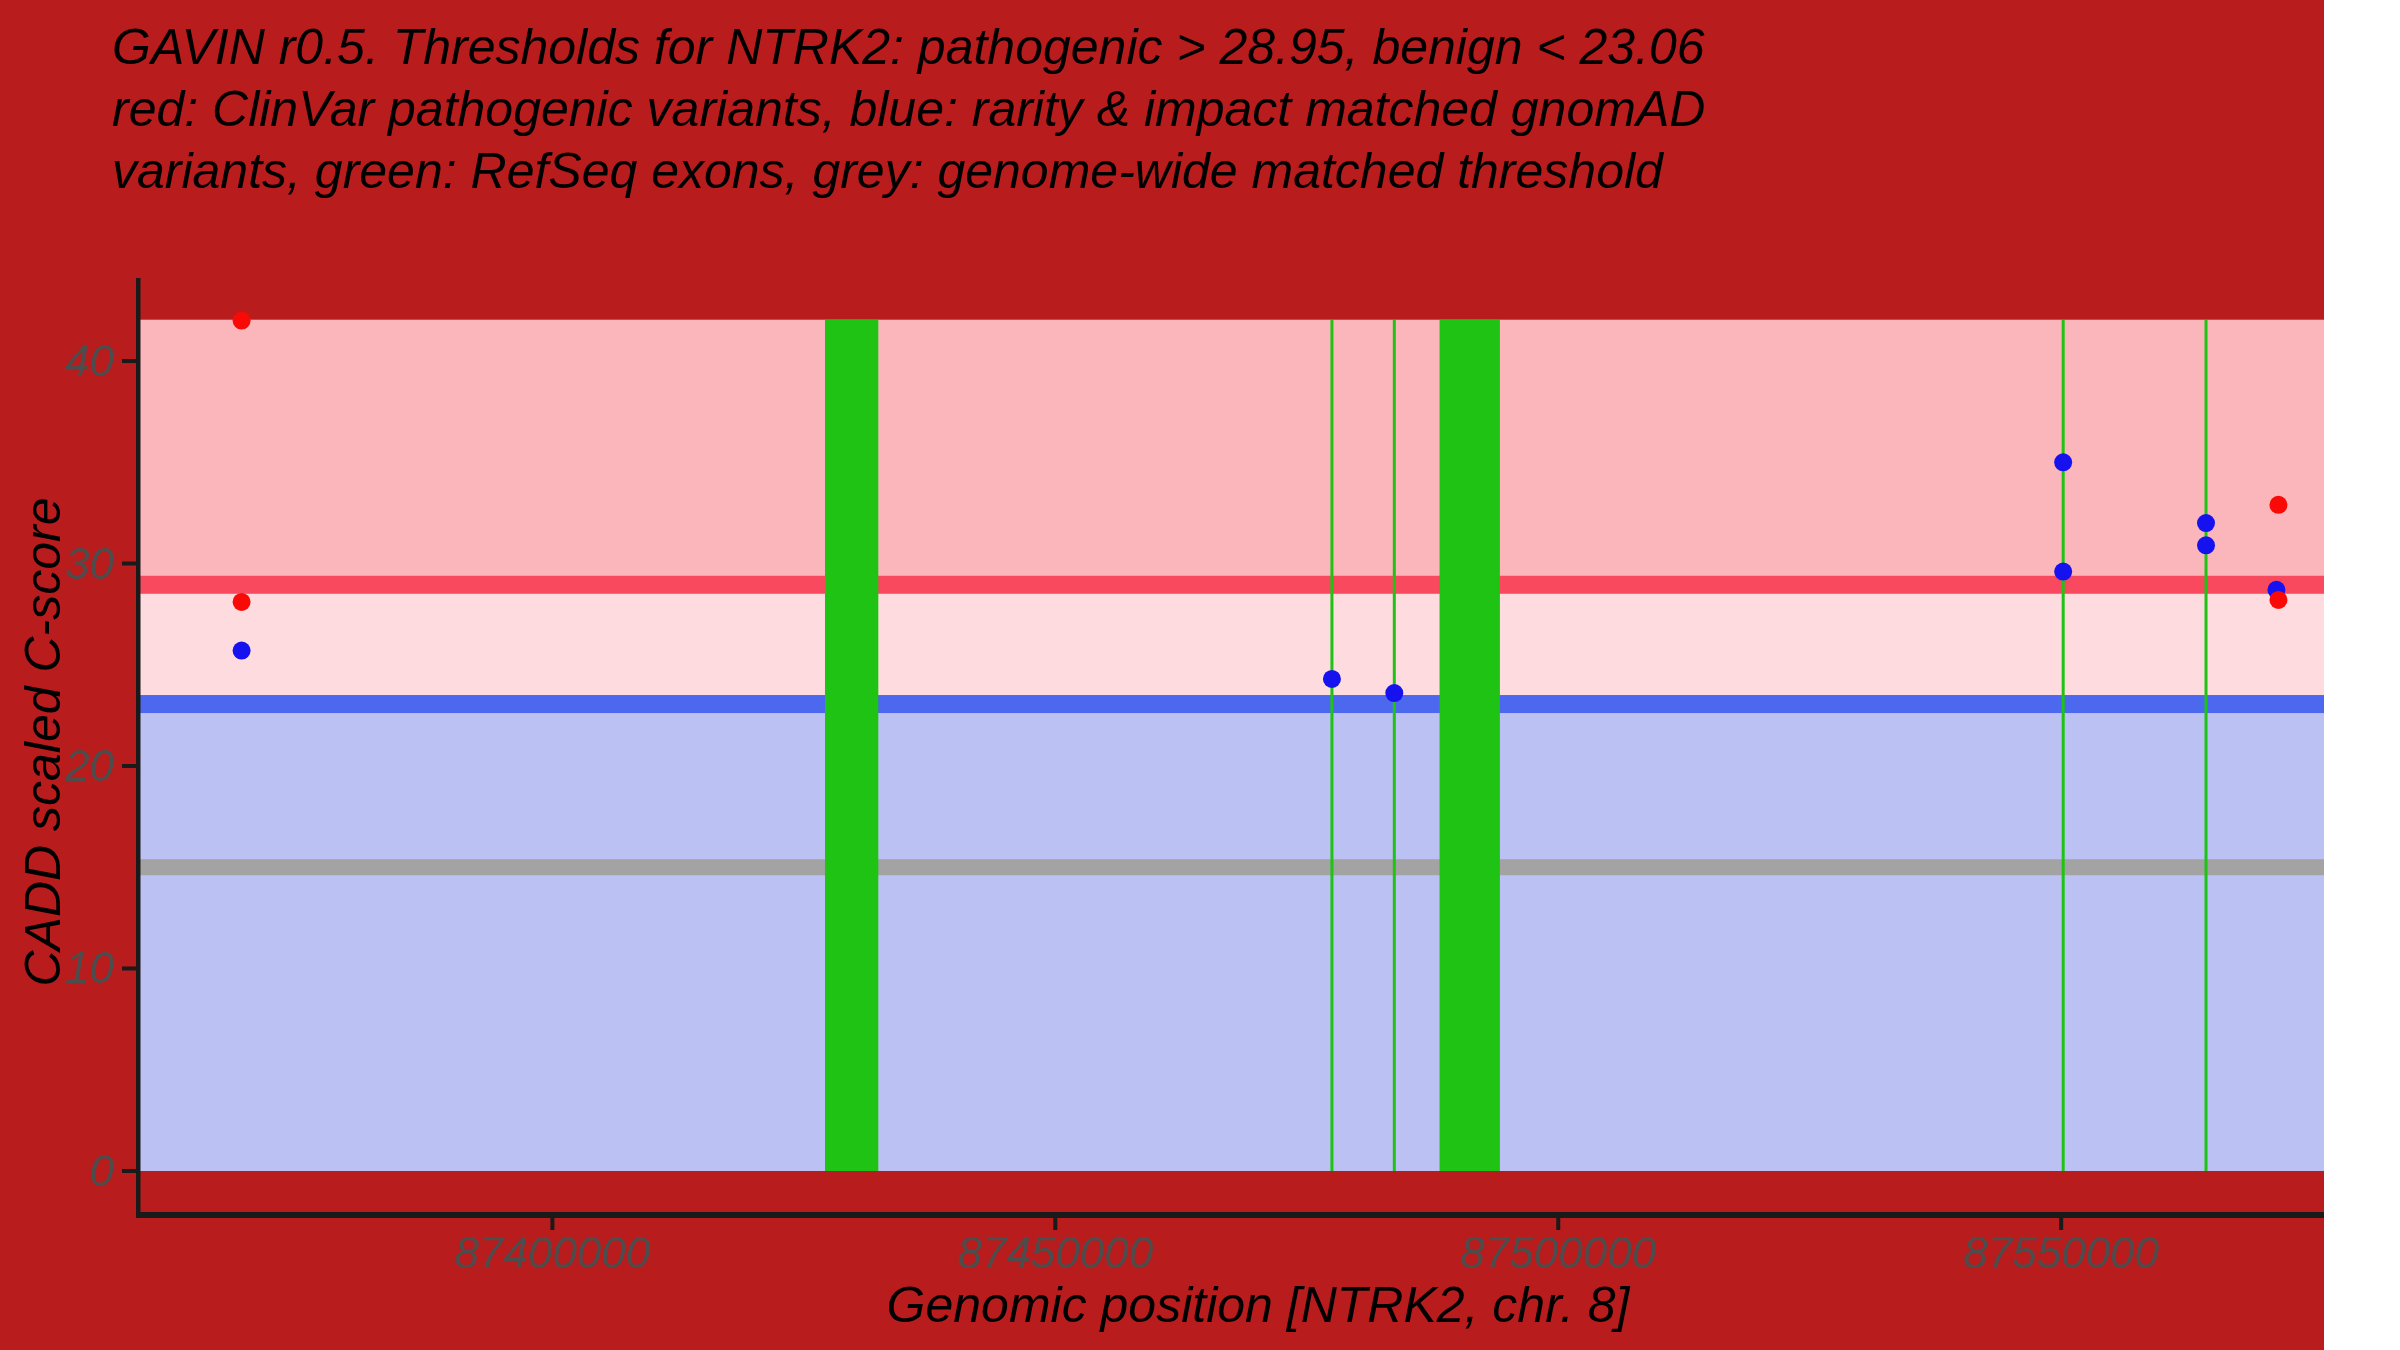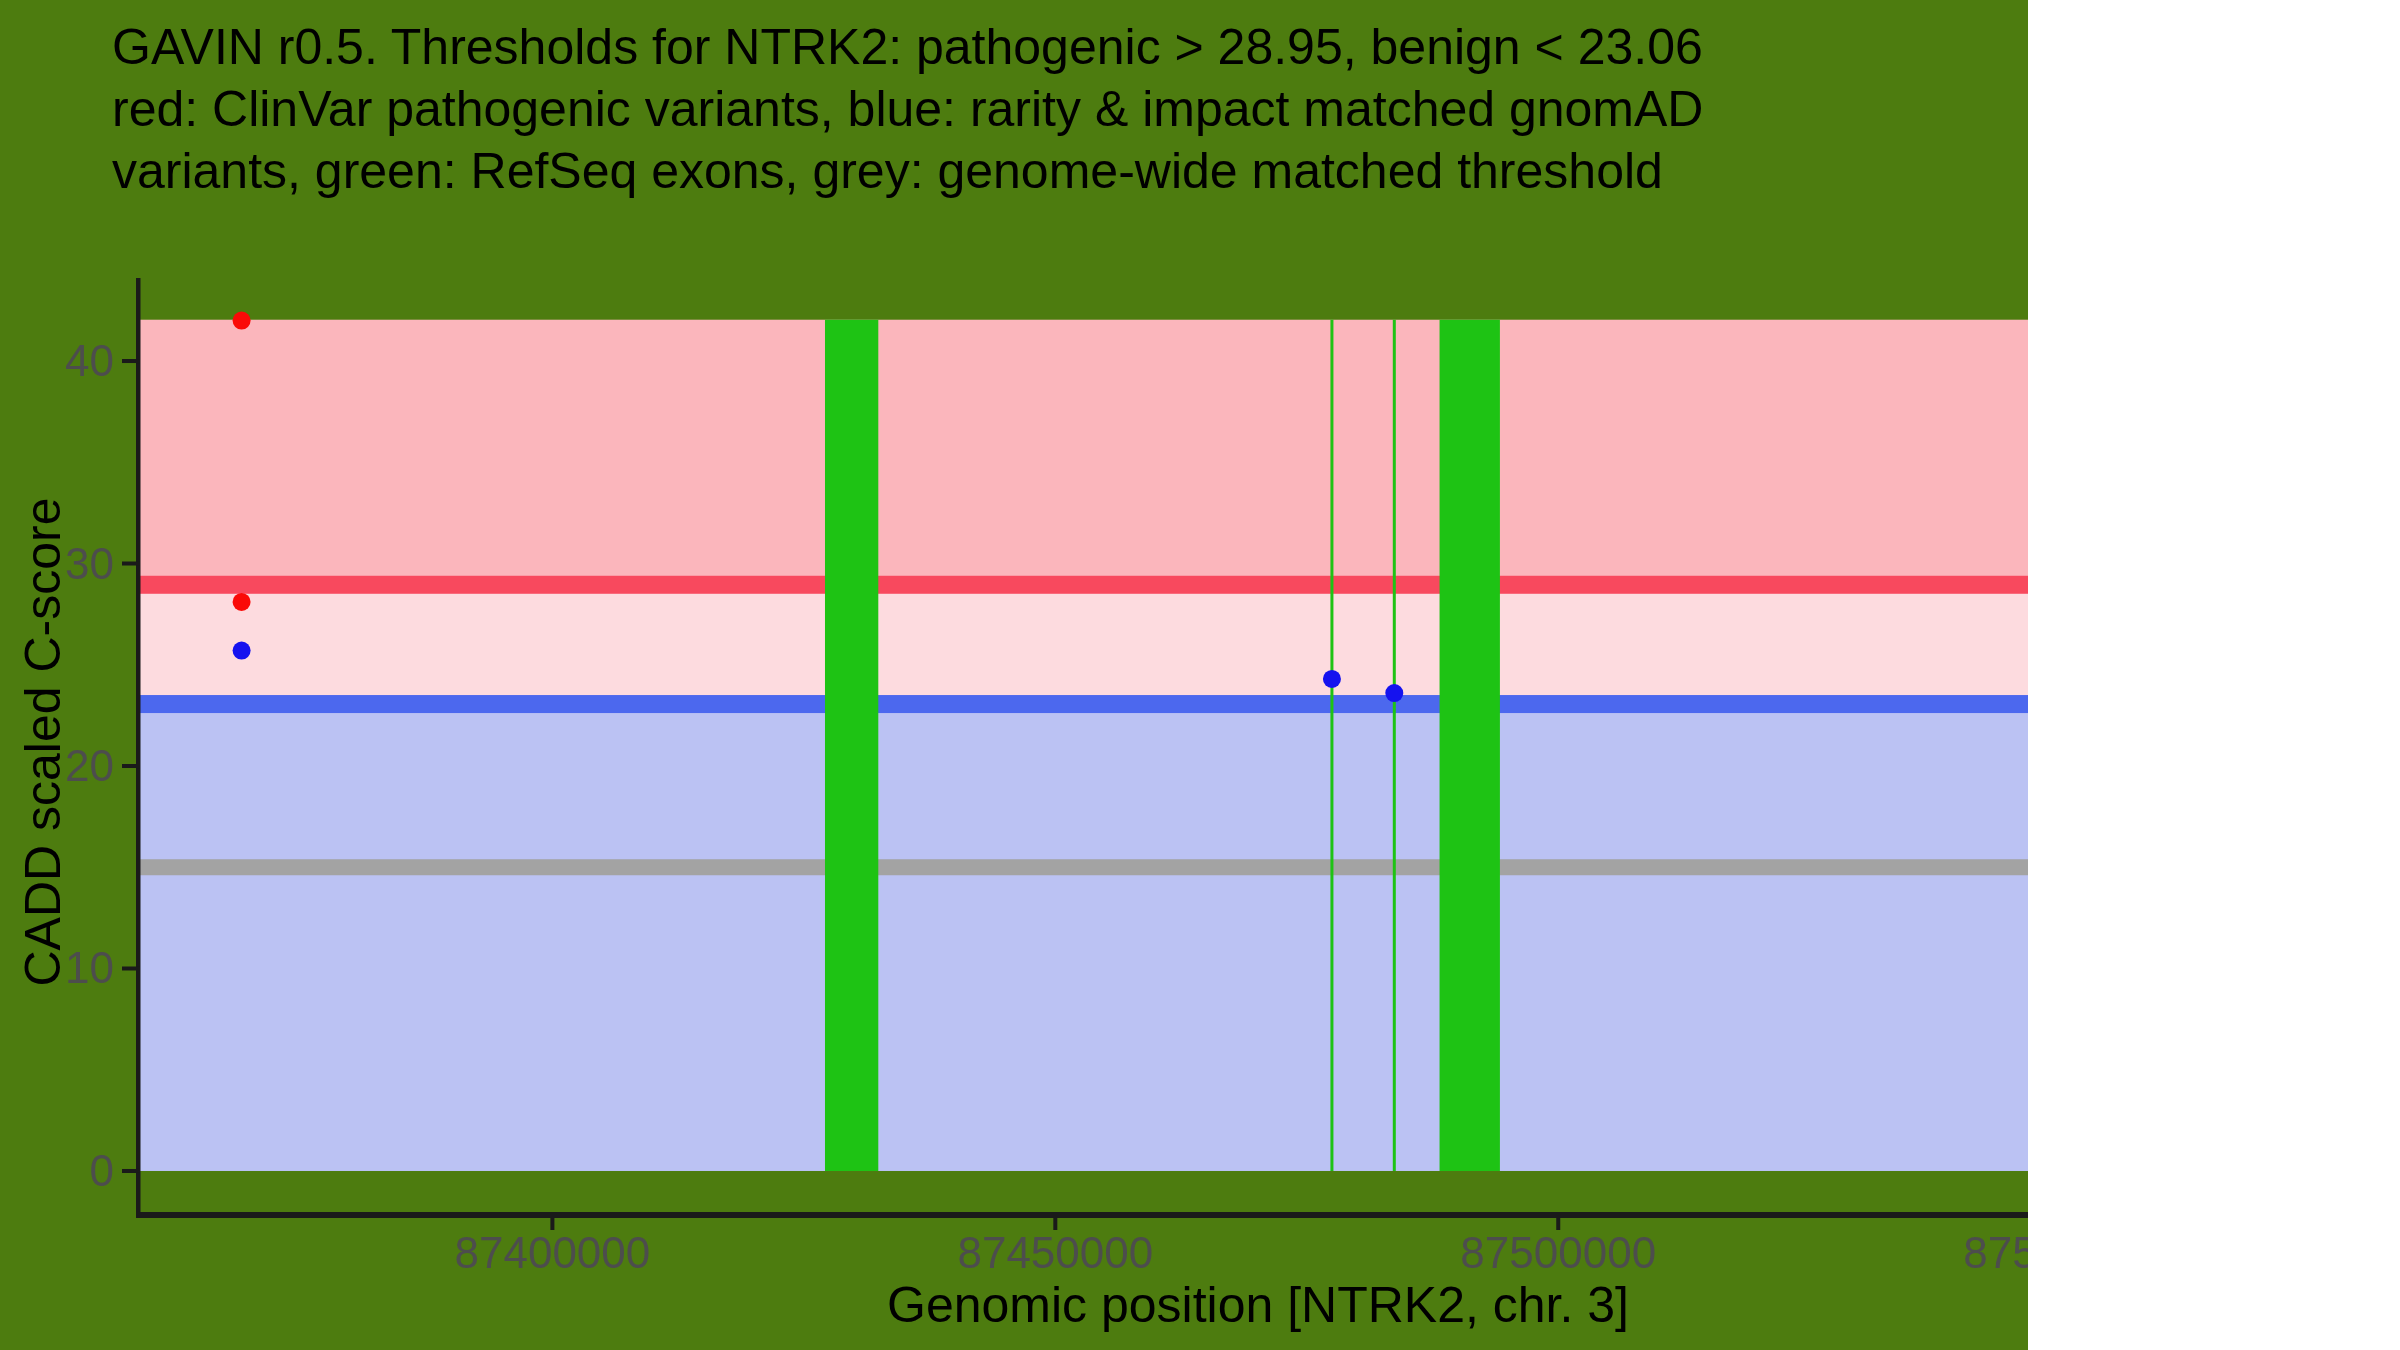--- a/index.html
+++ b/index.html
@@ -1,18 +1,18 @@
 <!DOCTYPE html>
 <html><head>
 <meta charset="utf-8">
 <style>
   html,body{margin:0;padding:0;background:#ffffff;}
   .stage{
-    position:relative;width:2028px;height:1350px;background:#4d7c0f;
-    font-family:"Liberation Sans", sans-serif;overflow:hidden;
+    position:relative;width:2324px;height:1350px;background:#b91c1c;
+    font-family:"Liberation Sans", sans-serif;overflow:hidden;font-style:italic;
   }
   .fig-title{
     position:absolute;left:112px;top:16px;
     font-size:50px;line-height:62px;color:#000000;white-space:nowrap;
   }
   .y-title{
     position:absolute;left:43px;top:742px;
     transform:translate(-50%,-50%) rotate(-90deg);
     font-size:50px;color:#000000;white-space:nowrap;
   }
@@ -75,15 +75,15 @@
       <text x="552.3976608187133" y="1268" text-anchor="middle" font-size="44" fill="#4D4D4D" font-family="Liberation Sans, sans-serif">87400000</text>
       <rect x="1053.3216374269005" y="1218" width="4" height="12" fill="#1A1A1A"></rect>
       <text x="1055.3216374269005" y="1268" text-anchor="middle" font-size="44" fill="#4D4D4D" font-family="Liberation Sans, sans-serif">87450000</text>
       <rect x="1556.2456140350878" y="1218" width="4" height="12" fill="#1A1A1A"></rect>
       <text x="1558.2456140350878" y="1268" text-anchor="middle" font-size="44" fill="#4D4D4D" font-family="Liberation Sans, sans-serif">87500000</text>
       <rect x="2059.169590643275" y="1218" width="4" height="12" fill="#1A1A1A"></rect>
       <text x="2061.169590643275" y="1268" text-anchor="middle" font-size="44" fill="#4D4D4D" font-family="Liberation Sans, sans-serif">87550000</text>
     </svg>
 
   <div class="y-title">CADD scaled C-score</div>
-  <div class="x-title">Genomic position [NTRK2, chr. 3]</div>
+  <div class="x-title">Genomic position [NTRK2, chr. 8]</div>
 
 </div>
 
 </body></html>

